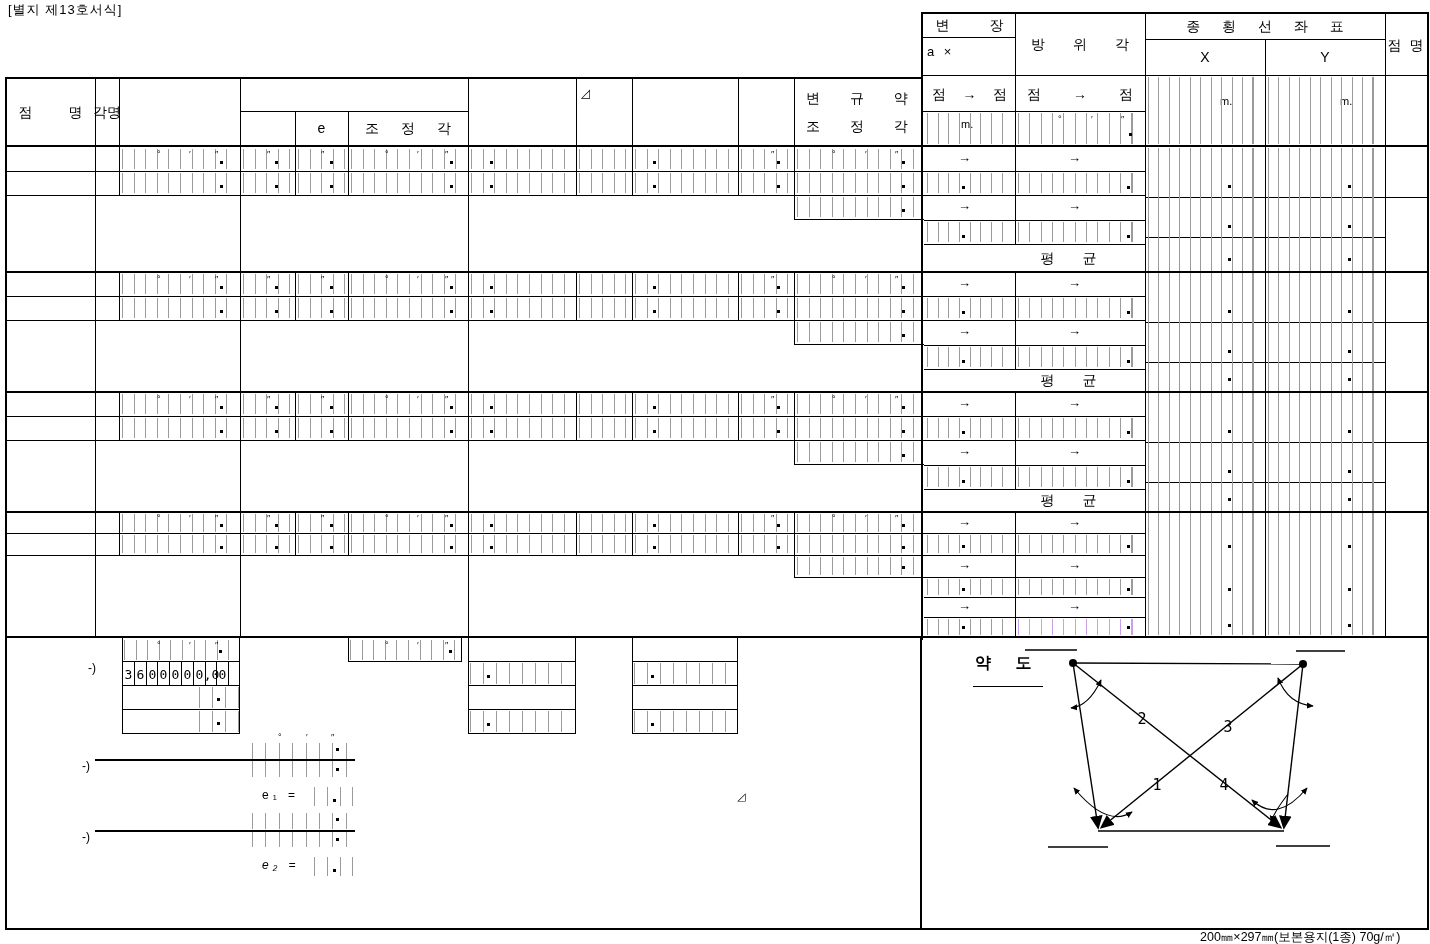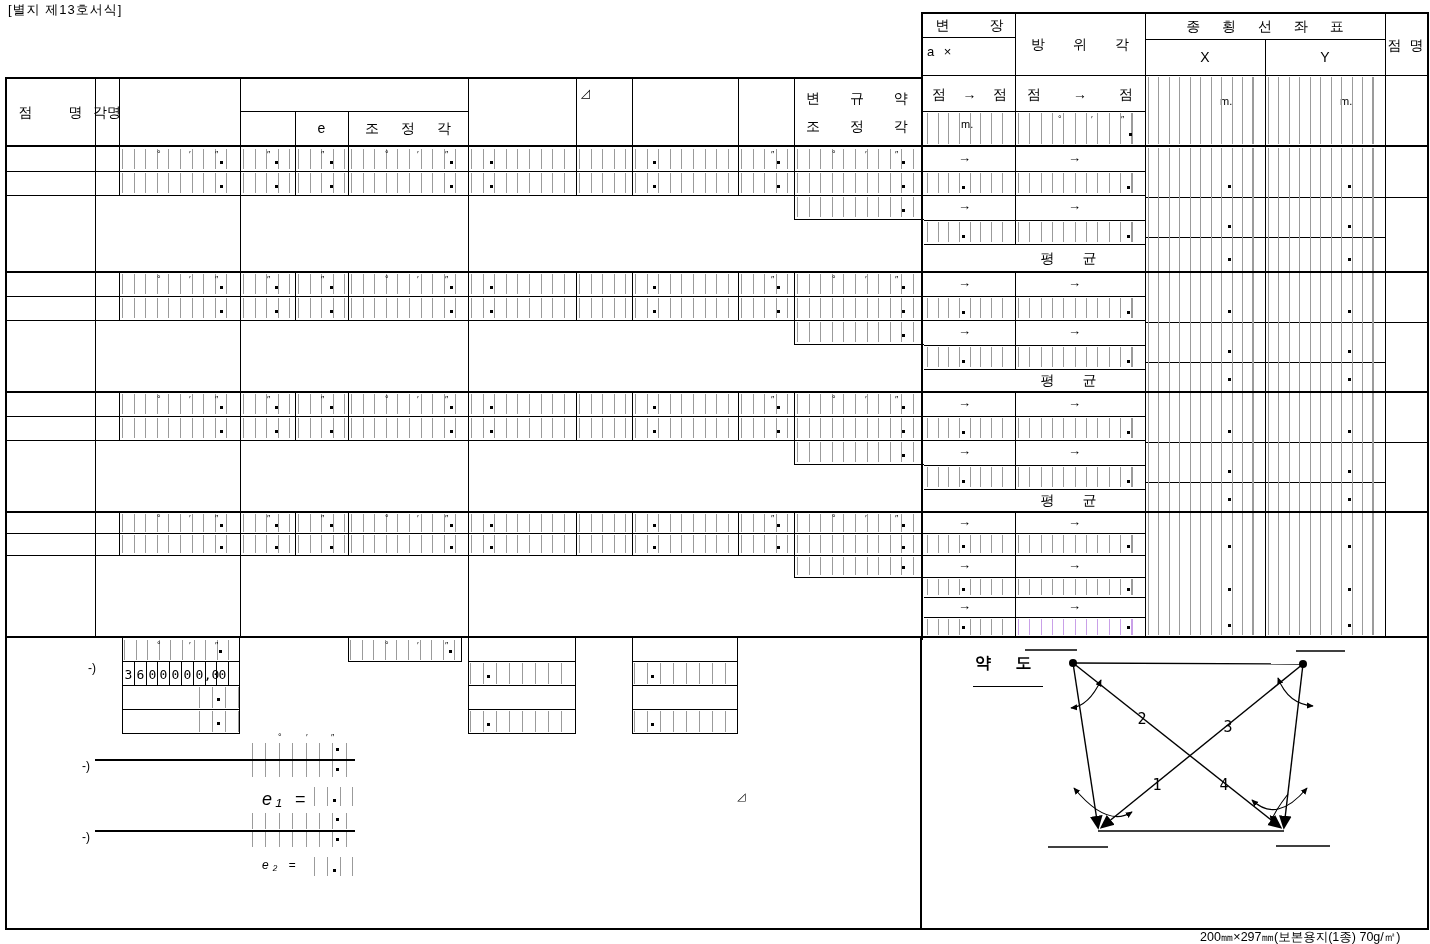--- a/index.html
+++ b/index.html
@@ -51,21 +51,21 @@
   <div class="t hl ctr" style="left:1017px;top:79px;width:126px;height:31px;justify-content:space-between;padding:0 10px;box-sizing:border-box;">
     <span>점</span><span>→</span><span>점</span>
   </div>
   <div class="t" style="left:961px;top:118px;font-size:11px;">m.</div>
   <div class="t" style="left:1220px;top:95px;font-size:11px;">m.</div>
   <div class="t" style="left:1340px;top:95px;font-size:11px;">m.</div>
 
   <div class="t" style="left:88px;top:662px;font-size:12px;">-)</div>
   <div class="t" style="left:82px;top:760px;font-size:12px;">-)</div>
   <div class="t" style="left:82px;top:831px;font-size:12px;">-)</div>
-  <div class="t" style="left:262px;top:789px;font-size:18px;font-style:italic;letter-spacing:4px;">e₁ =</div>
+  <div class="t" style="left:262px;top:789px;font-size:12px;letter-spacing:4px;">e₁ =</div>
   <div class="t" style="left:262px;top:859px;font-size:12px;font-style:italic;letter-spacing:4px;">e₂ =</div>
   <div class="t" style="left:737px;top:790px;font-size:11px;">◿</div>
   <div id="sketchTitle" class="t">약 도</div>
 
   <svg style="position:absolute;left:985px;top:642px;" width="440" height="215" viewBox="0 0 440 215">
     <defs>
       <marker id="ah" viewBox="0 0 10 10" refX="8" refY="5" markerWidth="7" markerHeight="7" orient="auto-start-reverse">
         <path d="M0,1 L9,5 L0,9 z" fill="#000"></path>
       </marker>
       <marker id="ahBig" viewBox="0 0 10 10" refX="8" refY="5" markerWidth="10" markerHeight="10" orient="auto">

